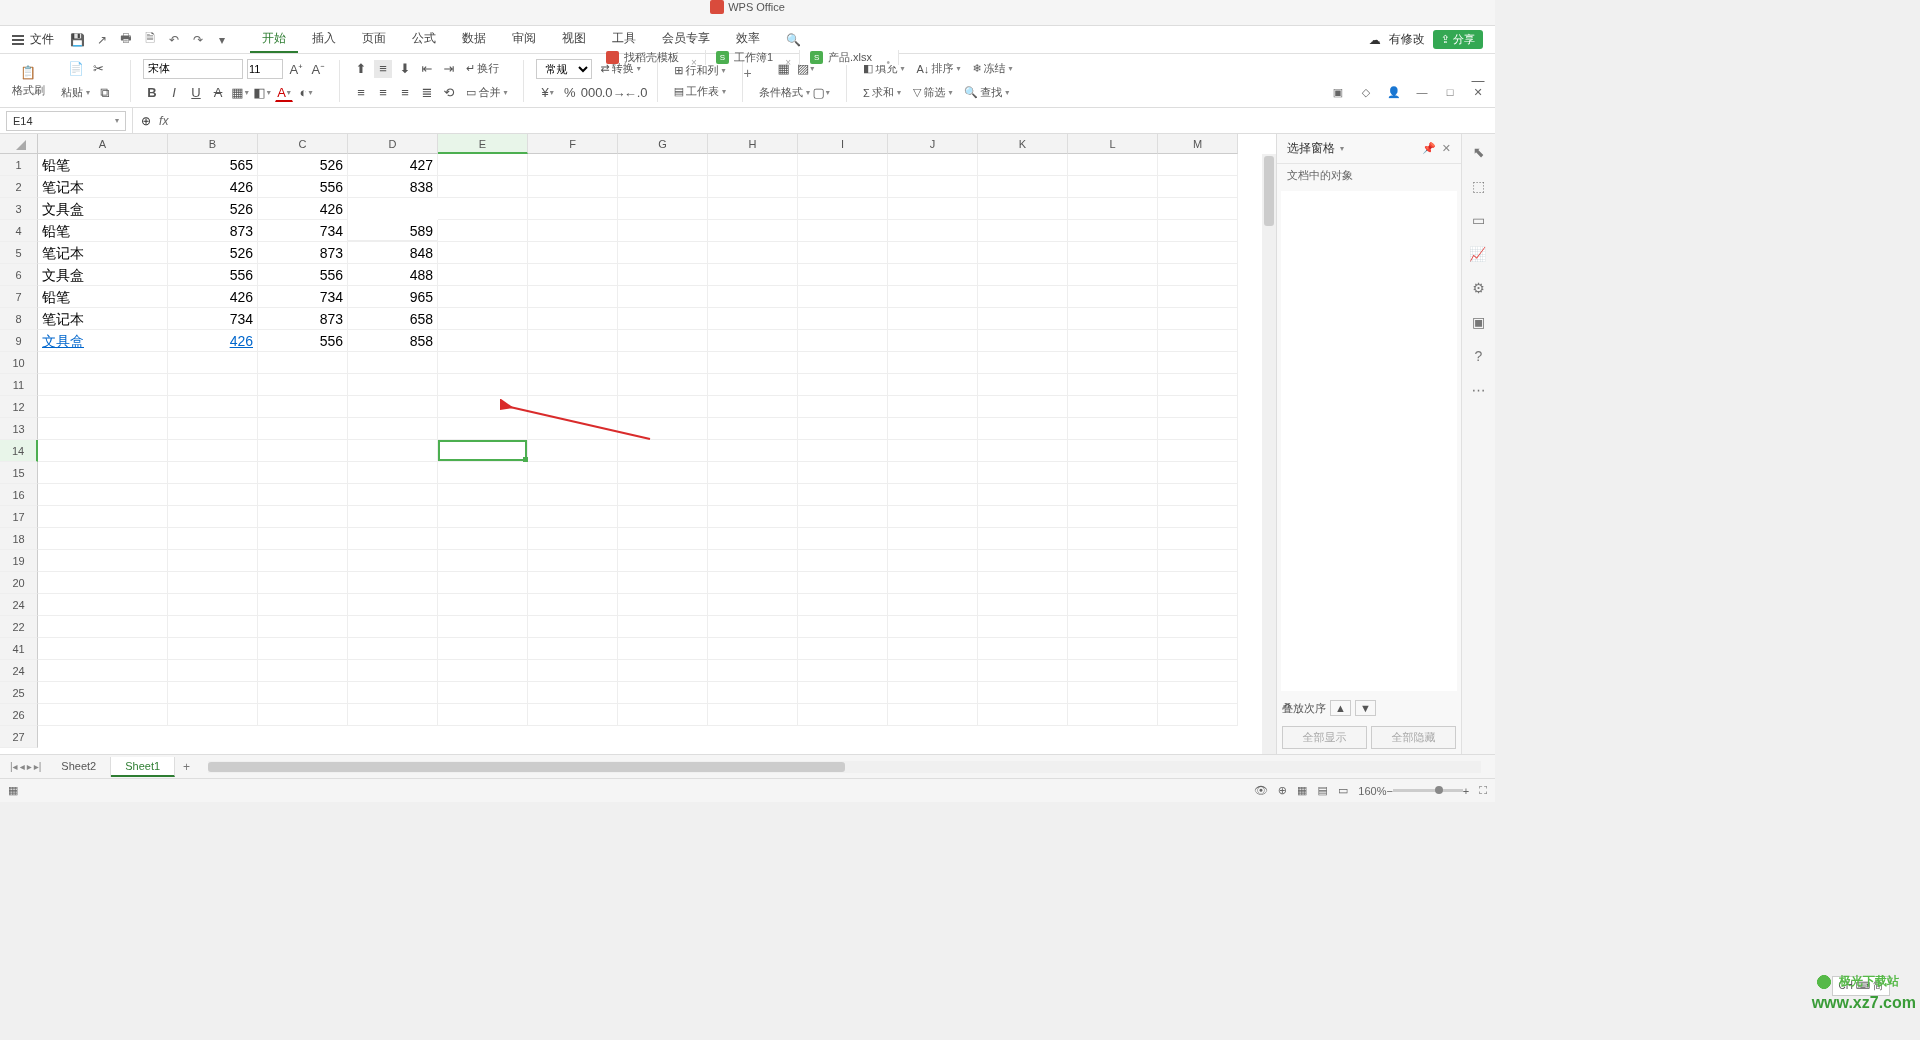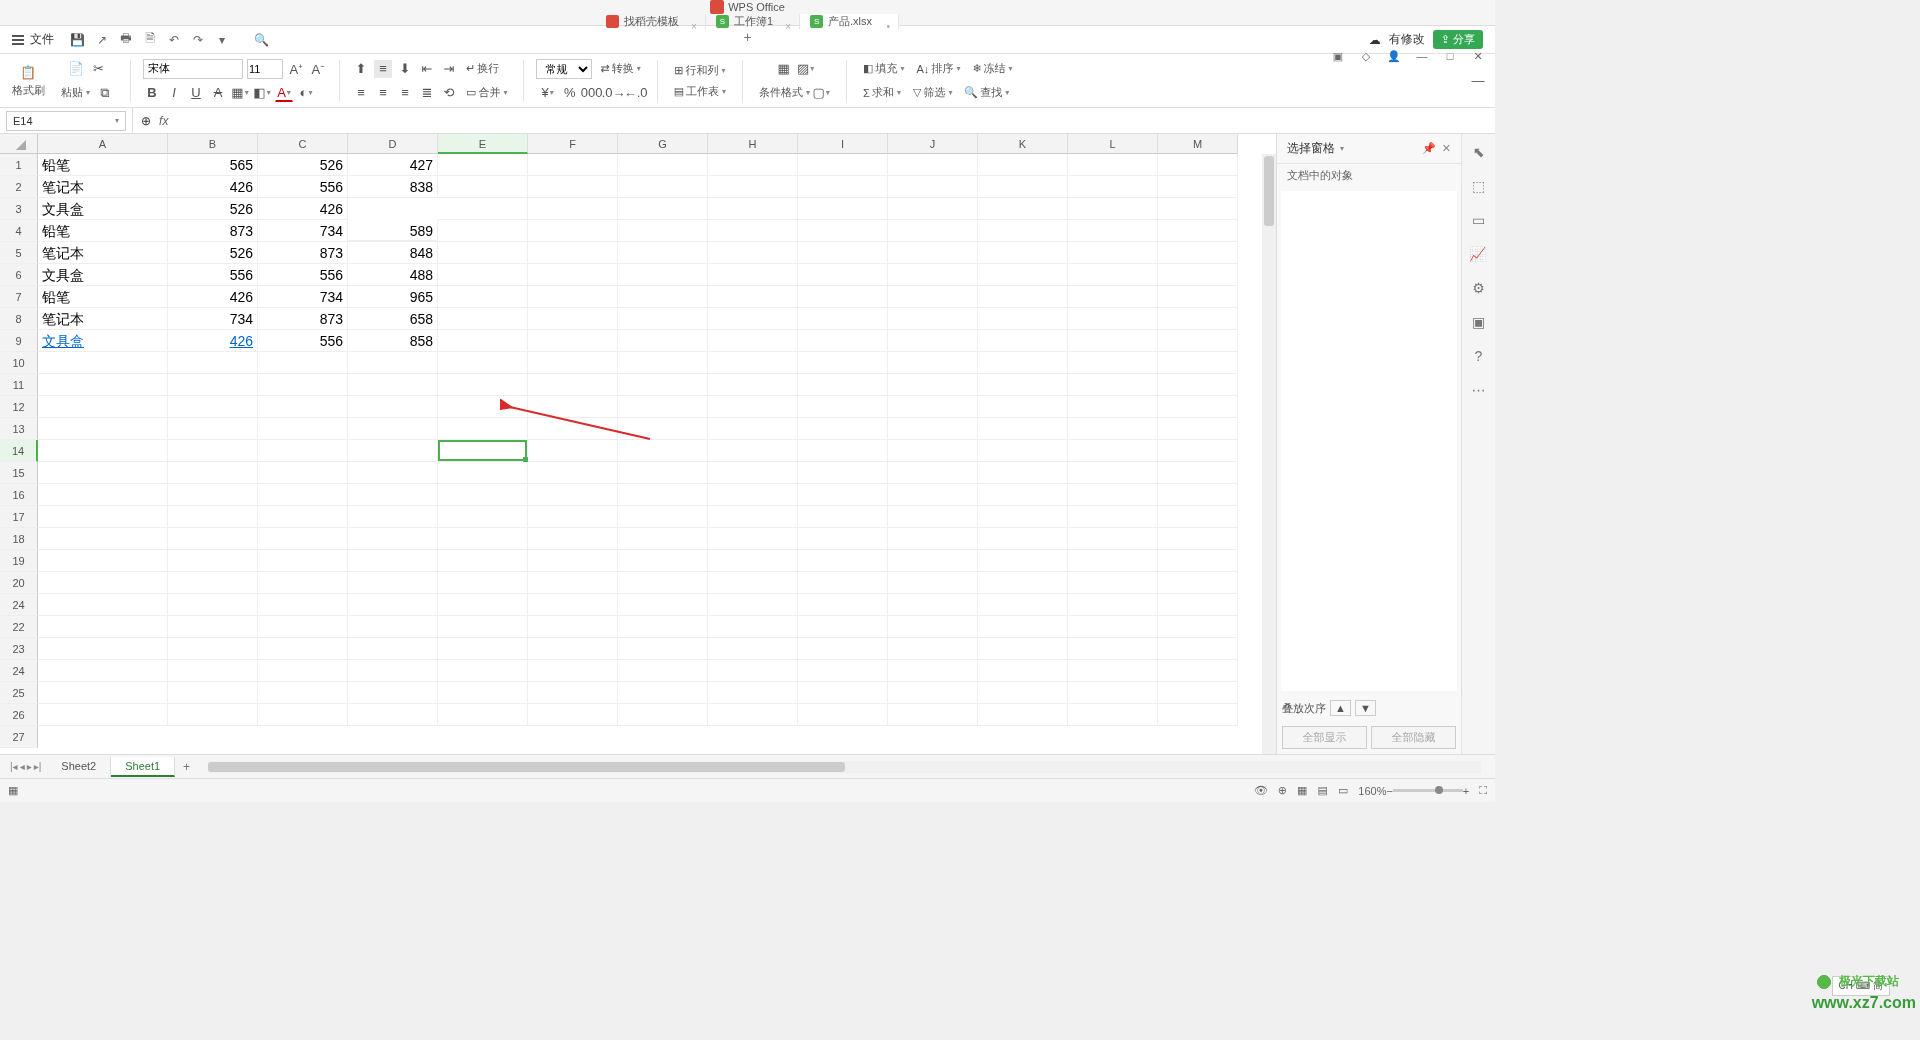--- a/index.html
+++ b/index.html
@@ -1,20 +1,20 @@
 <!DOCTYPE html>
 <html><head>
 <meta charset="utf-8">
 <style>
 * { margin:0; padding:0; box-sizing:border-box; font-family:"Microsoft YaHei",Arial,sans-serif; }
 body { background:#f0f0f0; width:1495px; height:810px; overflow:hidden; font-size:12px; color:#333; }
 .titlebar { height:26px; background:#f5f5f5; display:flex; align-items:center; border-bottom:1px solid #ddd;flex-direction:column; }
 .app-brand { padding:0 10px; display:flex; align-items:center; gap:4px; font-size:11px; color:#555; }
 .wps-icon { width:14px; height:14px; background:#d94b3c; border-radius:2px; display:inline-block; }
-.titlebar-tabs { display:flex; height:100%; }
+.titlebar-tabs { display:flex; height:100%;margin-top:36px; }
 .ttab { padding:0 26px 0 10px; display:flex; align-items:center; gap:5px; font-size:11px; color:#555; border-right:1px solid #e5e5e5; position:relative; }
 .ttab.active { background:#fff; }
 .ttab-x { position:absolute; right:8px; top:7px; color:#aaa; font-size:10px; }
 .tab-ico { width:13px; height:13px; border-radius:2px; display:inline-block; }
 .ico-red{background:#d94b3c}.ico-green{background:#4caf50;color:#fff;font-size:8px;text-align:center;line-height:13px;}
 .newtab { width:26px; text-align:center; color:#777; font-size:14px; }
 .win-controls { margin-left:auto; display:flex; gap:2px; padding-right:4px; }
 .win-btn { width:26px; height:22px; display:flex; align-items:center; justify-content:center; color:#666; font-size:11px; }
 .menubar { height:28px; background:#fff; display:flex; align-items:center; border-bottom:1px solid #e0e0e0; padding:0 6px; }
 .file-ham { display:flex; align-items:center; gap:6px; color:#333; font-size:12px; padding:0 6px; }
@@ -123,20 +123,32 @@
   </div>
   <div class="qat">
     <div>💾</div>
     <div>↗</div>
     <div>🖶</div>
     <div>🗎</div>
     <div>↶</div>
     <div>↷</div>
     <div>▾</div>
   </div>
+  <div class="menu-tabs" id="menu-tabs">
+      <div class="mtab active">开始</div>
+      <div class="mtab">插入</div>
+      <div class="mtab">页面</div>
+      <div class="mtab">公式</div>
+      <div class="mtab">数据</div>
+      <div class="mtab">审阅</div>
+      <div class="mtab">视图</div>
+      <div class="mtab">工具</div>
+      <div class="mtab">会员专享</div>
+      <div class="mtab">效率</div>
+    </div>
   <div style="margin-left:14px;color:#777;">🔍</div>
   <div class="menubar-right">
     <span>☁</span>
     <span>有修改</span>
     <div class="share-btn">
       <span>⇪</span>
       <span>分享</span>
     </div>
   </div>
 </div>
@@ -290,21 +302,21 @@
         <div class="row-h">13</div>
         <div class="row-h sel">14</div>
         <div class="row-h">15</div>
         <div class="row-h">16</div>
         <div class="row-h">17</div>
         <div class="row-h">18</div>
         <div class="row-h">19</div>
         <div class="row-h">20</div>
         <div class="row-h">24</div>
         <div class="row-h">22</div>
-        <div class="row-h">23</div>
+        <div class="row-h">41</div>
         <div class="row-h">24</div>
         <div class="row-h">25</div>
         <div class="row-h">26</div>
         <div class="row-h">27</div>
       </div>
     <div class="cells" id="cells">
         <div class="crow">
           <div class="cell" style="width: 130px;">铅笔</div>
           <div class="cell num" style="width: 90px;">565</div>
           <div class="cell num" style="width: 90px;">526</div>

